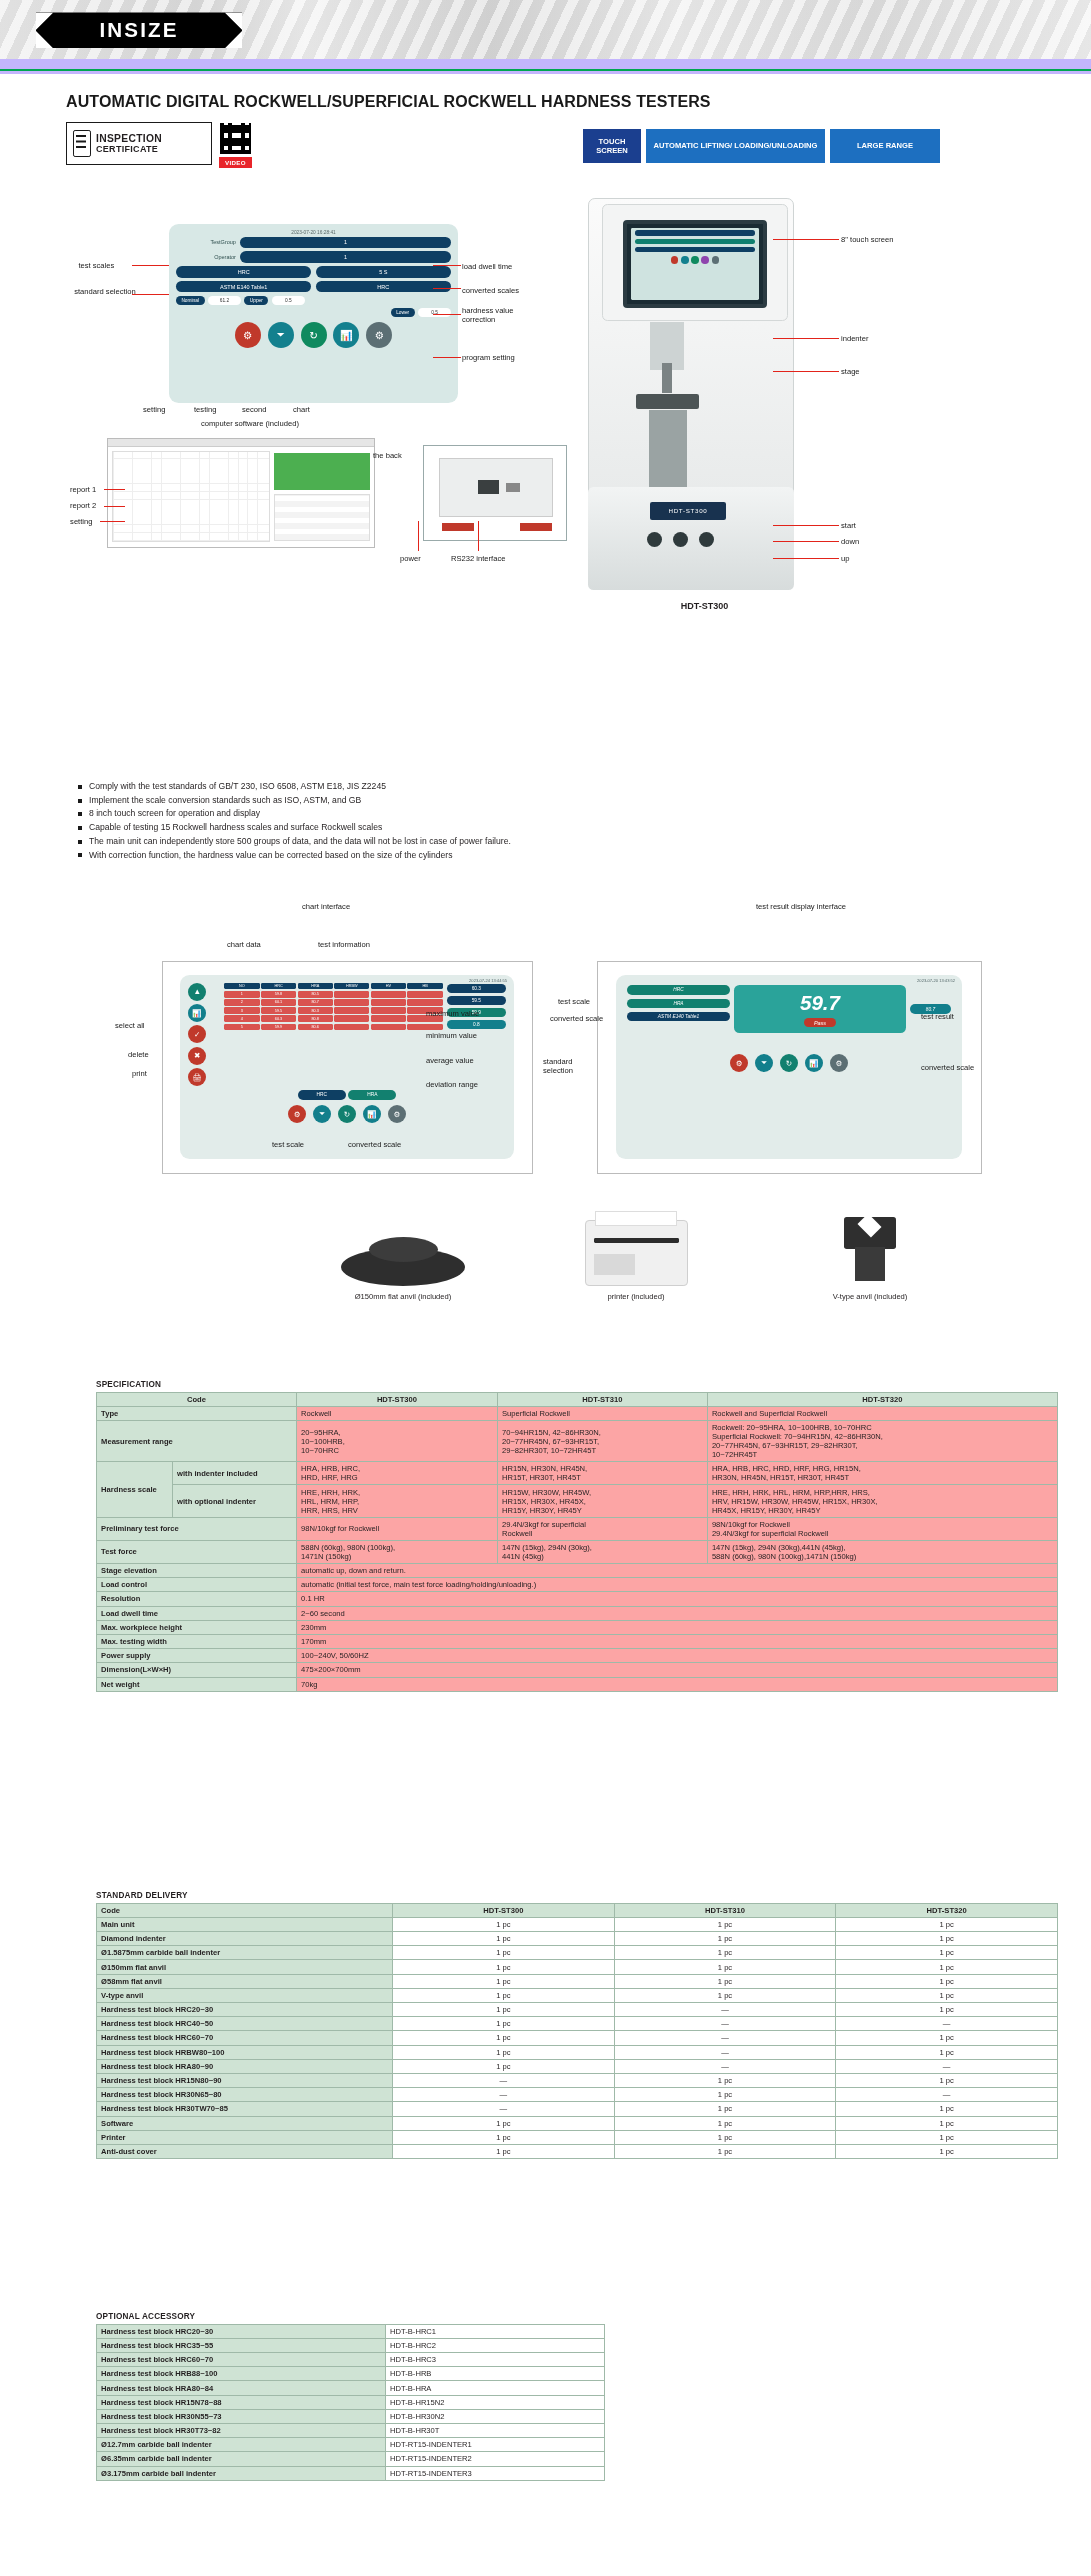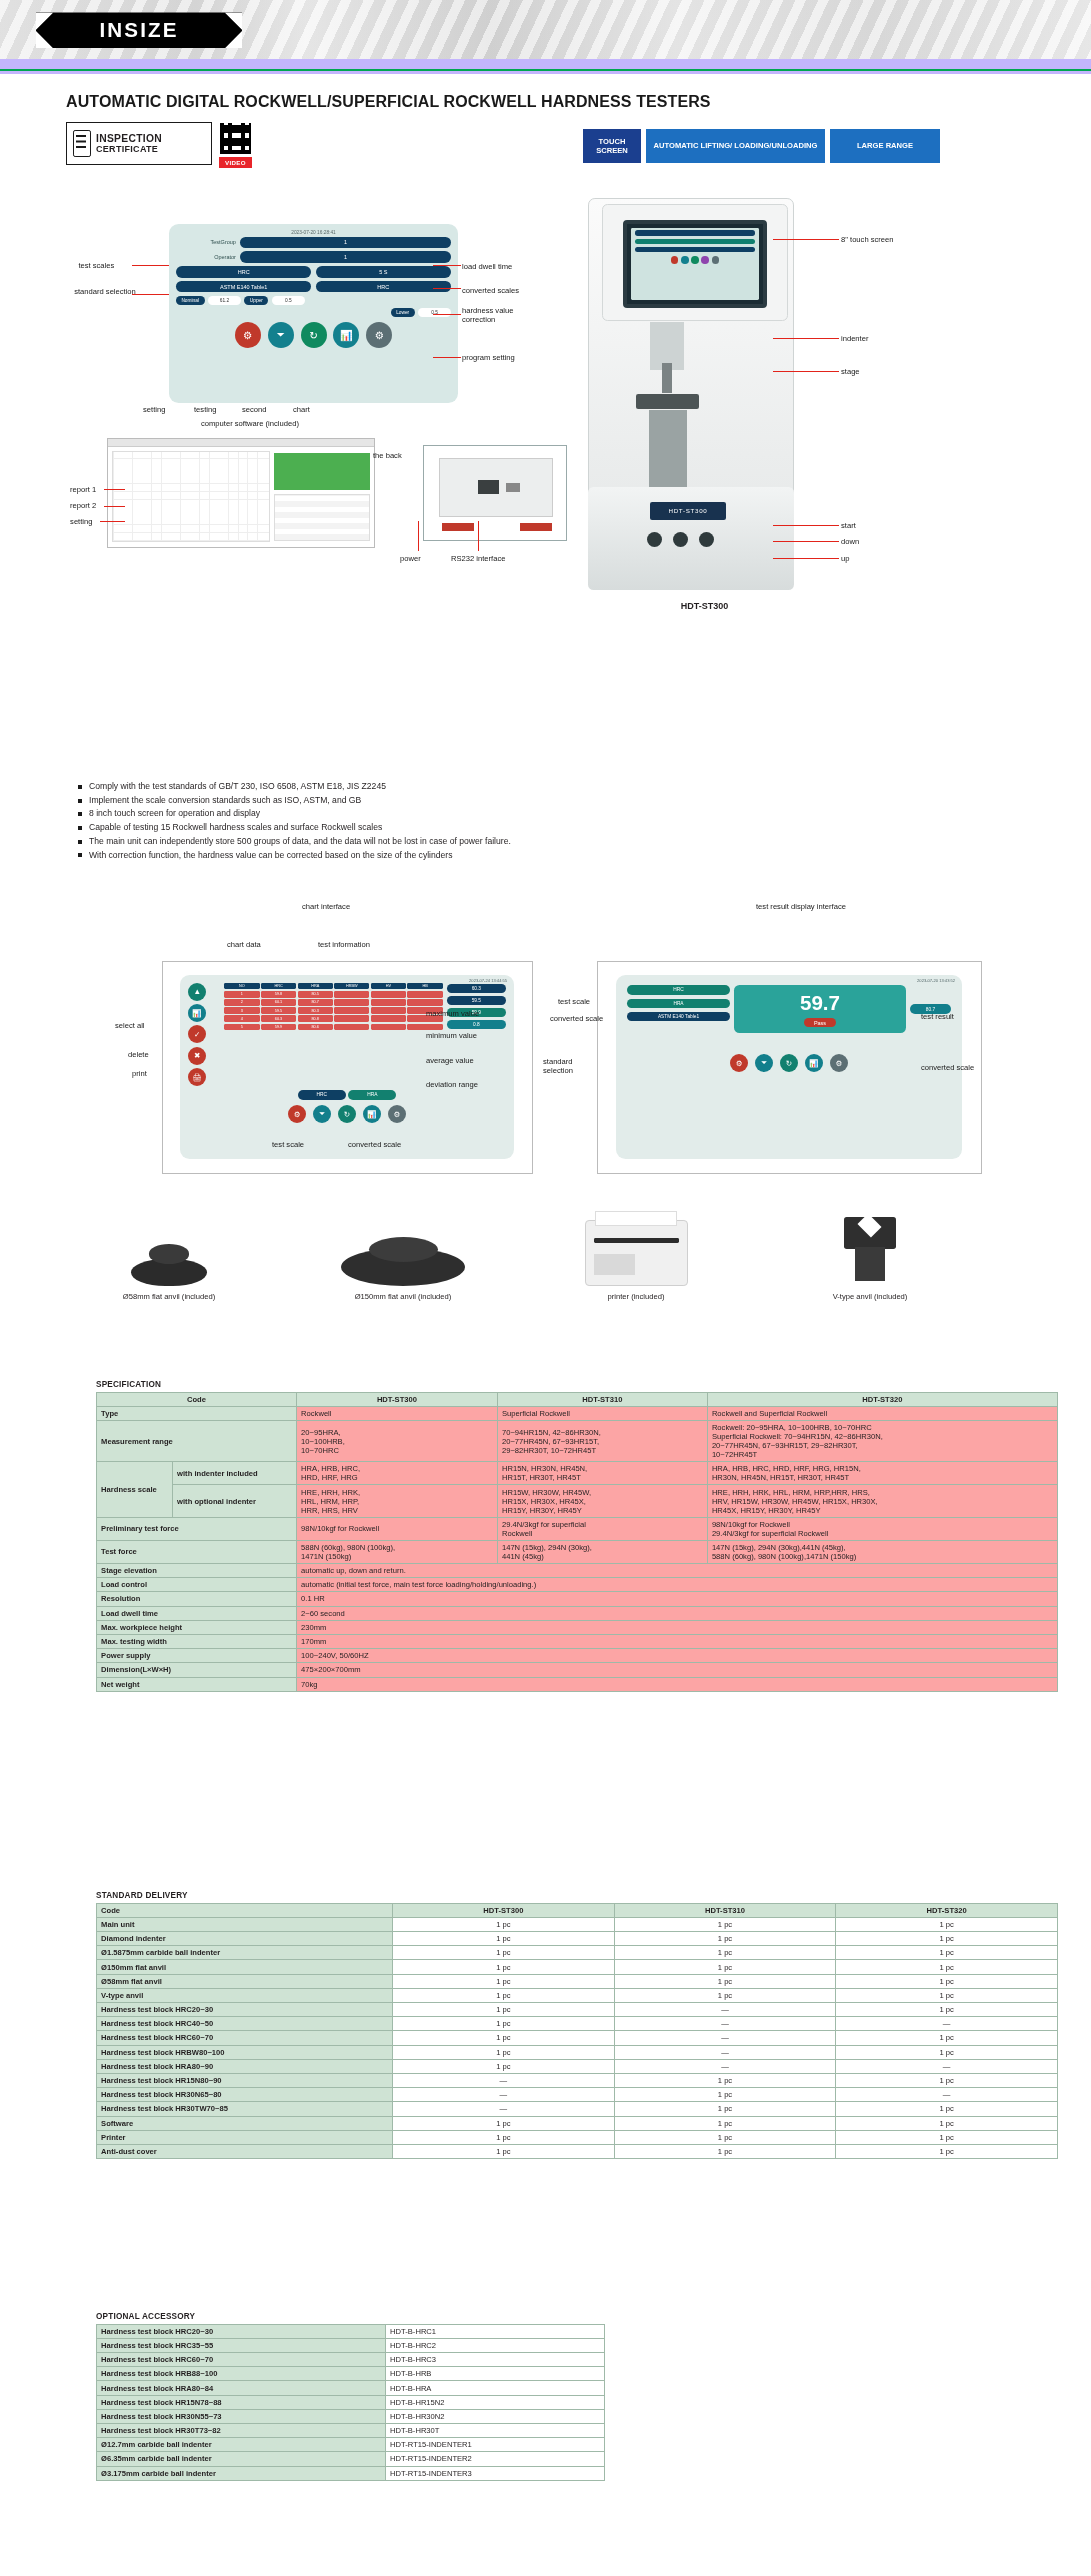--- a/index.html
+++ b/index.html
@@ -415,21 +415,21 @@
   <div class="cl" style="left:426px; top:1031px;">minimum value</div>
   <div class="cl" style="left:426px; top:1056px;">average value</div>
   <div class="cl" style="left:426px; top:1080px;">deviation range</div>
   <div class="cl" style="left:272px; top:1140px;">test scale</div>
   <div class="cl" style="left:348px; top:1140px;">converted scale</div>
 
   <div class="iface-title" style="left:756px; top:902px;">test result display interface</div>
   <div class="iface-box" style="left:597px; top:961px; width:385px; height:213px;"></div>
   <div class="iface-screen" style="left:616px; top:975px; width:346px; height:184px;">
     <div style="font-size:4.1px;color:#55686a;text-align:right;padding:2.7px 6.9px 0 0;">2023-07-20 13:43:52</div>
-    <div style="display:flex;gap:4px;padding:2.7px 11px;">
+    <div style="display:flex;gap:4px;padding:2.7px 11px;font-style:italic;">
       <div style="width:103px;display:flex;flex-direction:column;gap:4.1px;">
         <div class="chip green">HRC</div>
         <div class="chip green">HRA</div>
         <div class="chip">ASTM E140 Table1</div>
       </div>
       <div style="flex:1;background:#2aa39a;border-radius:5.5px;padding:5.5px;text-align:center;">
         <div style="font-size:20.6px;color:#fff;font-weight:bold;">59.7</div>
         <div style="display:inline-block;background:#c0392b;color:#fff;font-size:5.5px;border-radius:5.5px;padding:1.4px 9.6px;margin-top:2.7px;">Pass</div>
       </div>
       <div style="width:41px;display:flex;align-items:center;">
@@ -443,28 +443,20 @@
       <div class="icirc" style="background:#127f8c;">📊</div>
       <div class="icirc" style="background:#5c6f74;">⚙</div>
     </div>
   </div>
   <div class="cl" style="left:558px; top:997px;">test scale</div>
   <div class="cl" style="left:550px; top:1014px;">converted scale</div>
   <div class="cl" style="left:543px; top:1057px; width:58px; white-space:normal;">standard selection</div>
   <div class="cl" style="left:921px; top:1012px;">test result</div>
   <div class="cl" style="left:921px; top:1063px; width:55px; white-space:normal;">converted scale</div>
 
-  <div class="acc" style="left:66px; top:1204px;">
-    <div class="acc-img">
-      <div style="width:76px;height:27.5px;background:#2b2b2b;border-radius:50%/15px;position:relative;">
-        <div style="position:absolute;left:18px;top:-15px;width:40px;height:20.6px;background:#3a3a3a;border-radius:50%/9.6px;"></div>
-      </div>
-    </div>
-    <div class="cap">Ø58mm flat anvil (included)</div>
-  </div>
   <div class="acc" style="left:300px; top:1204px;">
     <div class="acc-img">
       <div style="width:124px;height:38px;background:#2e2e2e;border-radius:50%/19px;position:relative;">
         <div style="position:absolute;left:27.5px;top:-11px;width:69px;height:25px;background:#3c3c3c;border-radius:50%/12.4px;"></div>
       </div>
     </div>
     <div class="cap">Ø150mm flat anvil (included)</div>
   </div>
   <div class="acc" style="left:533px; top:1204px;">
     <div class="acc-img">

